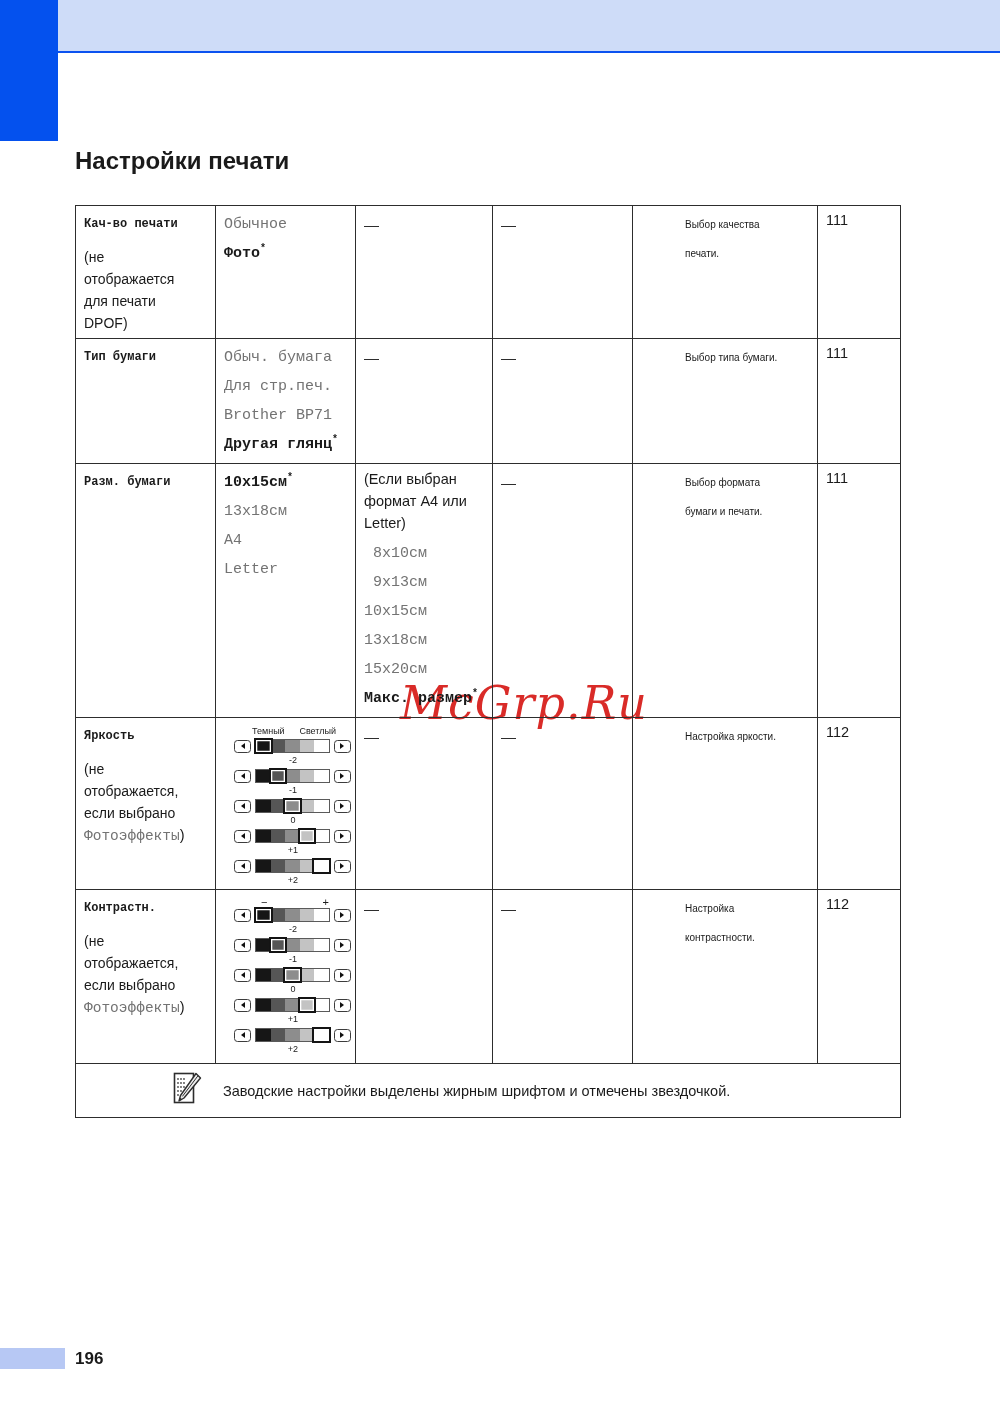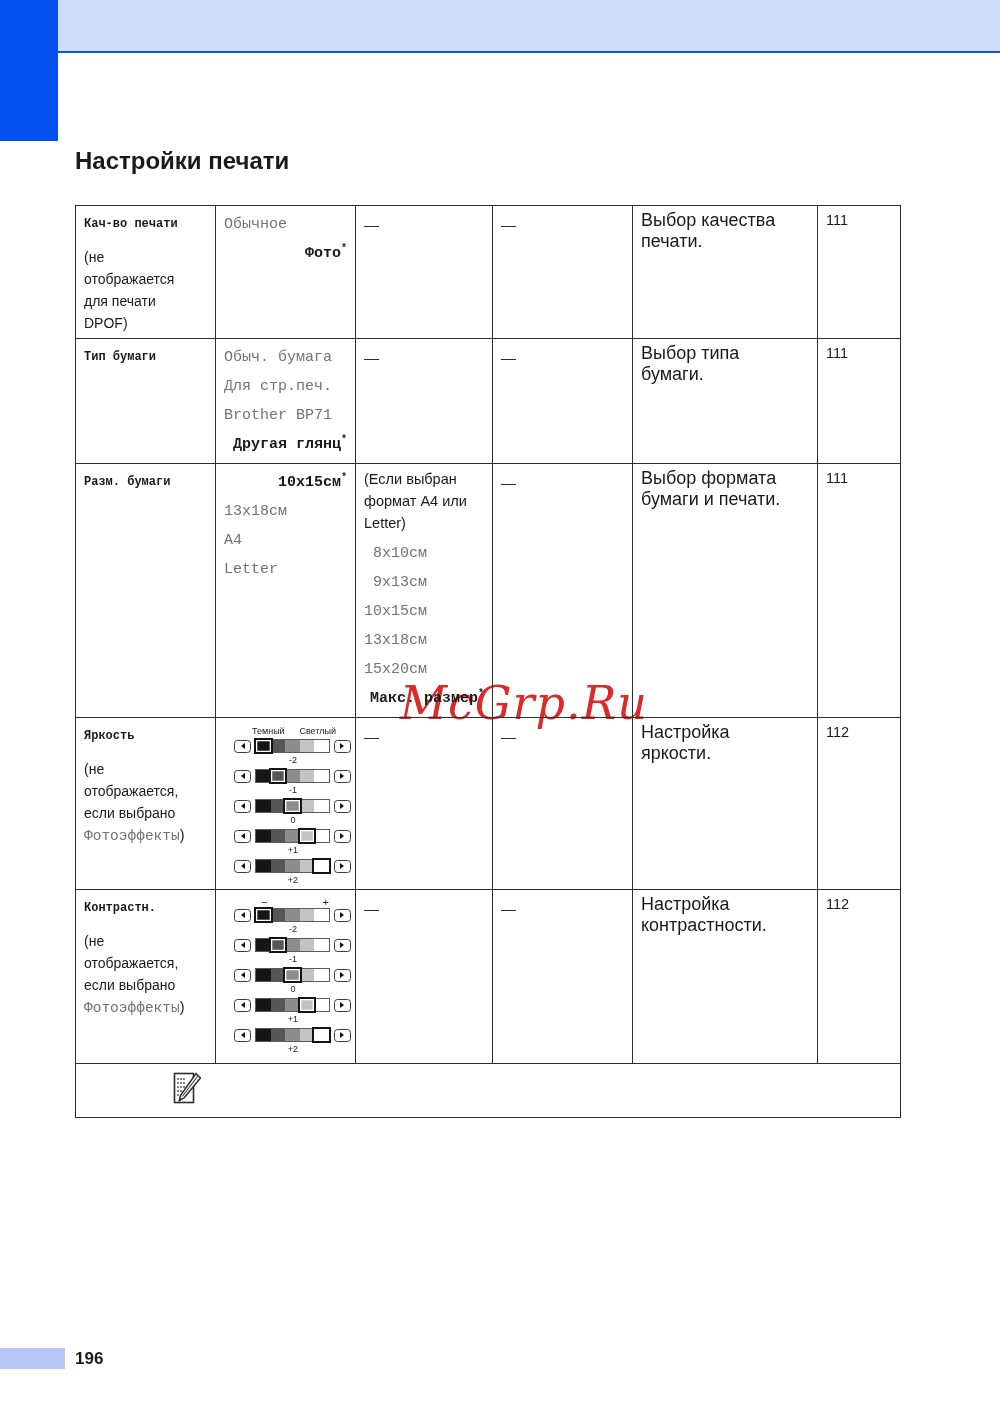--- a/index.html
+++ b/index.html
@@ -18,32 +18,32 @@
   .watermark { position:absolute; left:400px; top:676px; z-index:1;
     font-family:"DejaVu Serif", serif; font-style:italic; font-size:46px;
     color:#d92b28; letter-spacing:1px; }
 
   
   .tablewrap { position:absolute; left:75px; top:205px; z-index:2; }
   table { border-collapse:collapse; table-layout:fixed; width:825px; background:transparent; }
   td, th { border:1.5px solid #2d2d2d; vertical-align:top; padding:4px 8px; text-align:left; }
   th { font-size:14.5px; font-weight:bold; padding-top:7px; }
   .mono { font-family:"Liberation Mono", monospace; font-size:15px; }
-  .bold { font-weight:bold;text-align:right; }
+  .bold { font-weight:bold; }
   .gray { color:#737373; }
   .name-line { font-family:"Liberation Mono", monospace; font-size:12px; font-weight:bold;
                line-height:29px; white-space:pre; }
   .val-line { font-family:"Liberation Mono", monospace; font-size:15px;
               line-height:29px; white-space:pre; }
   .note-lines { font-size:14px; line-height:22px; white-space:pre-line; margin-top:7px; }
   .note-mixed { font-size:14.5px; line-height:22px; }
   .note-mixed .mono { font-size:14.5px; }
   .intro { font-size:14.5px; line-height:22px; white-space:pre-line; margin-bottom:5px; }
   .dash { font-size:15px; color:#2d2d2d; line-height:29px; }
-  .desc { font-size:18px; line-height:21px; padding-right:12px; }
+  .desc { font-size:10px; line-height:29px; padding-right:12px;margin-left:44px; }
   .pg { font-size:14.5px; line-height:21px; }
   sup.star { font-size:10px; line-height:0; }
   .c5pad { padding-right:22px; }
 
   
   .cell-slider { padding:8px 0 0 18px; }
   .slider-block { width:118px; }
   .sl-top { display:flex; justify-content:space-between; padding:0 16px 3px 18px;
             font-size:9px; color:#1c1c1c; }
   .sl-top.sym { padding:0 23px 1px 27px; font-size:11px; line-height:9px; }
@@ -430,20 +430,21 @@
                     <circle cx="15" cy="17" r="0.9"></circle>
               <circle cx="9" cy="21" r="0.9"></circle>
                     <circle cx="12" cy="21" r="0.9"></circle>
               <circle cx="9" cy="25" r="0.9"></circle>
             </g>
             <polygon points="27,3.5 31.5,8 15,28 10,31 11.5,25.5" fill="#ededed" stroke="#2d2d2d" stroke-width="1.4" stroke-linejoin="round"></polygon>
             <line x1="28.8" y1="6" x2="13.4" y2="26.4" stroke="#2d2d2d" stroke-width="1"></line>
             <polygon points="10,31 11,27.6 13.2,29.2" fill="#2d2d2d"></polygon>
           </svg>
         </span>
+        <span class="note-text">Заводские настройки выделены жирным шрифтом и отмечены звездочкой.</span>
       </div>
     </td>
   </tr>
 </tbody>
     </table>
 </div>
 
 <div class="footer-bar"></div>
 <div class="page-number">196</div>
 

